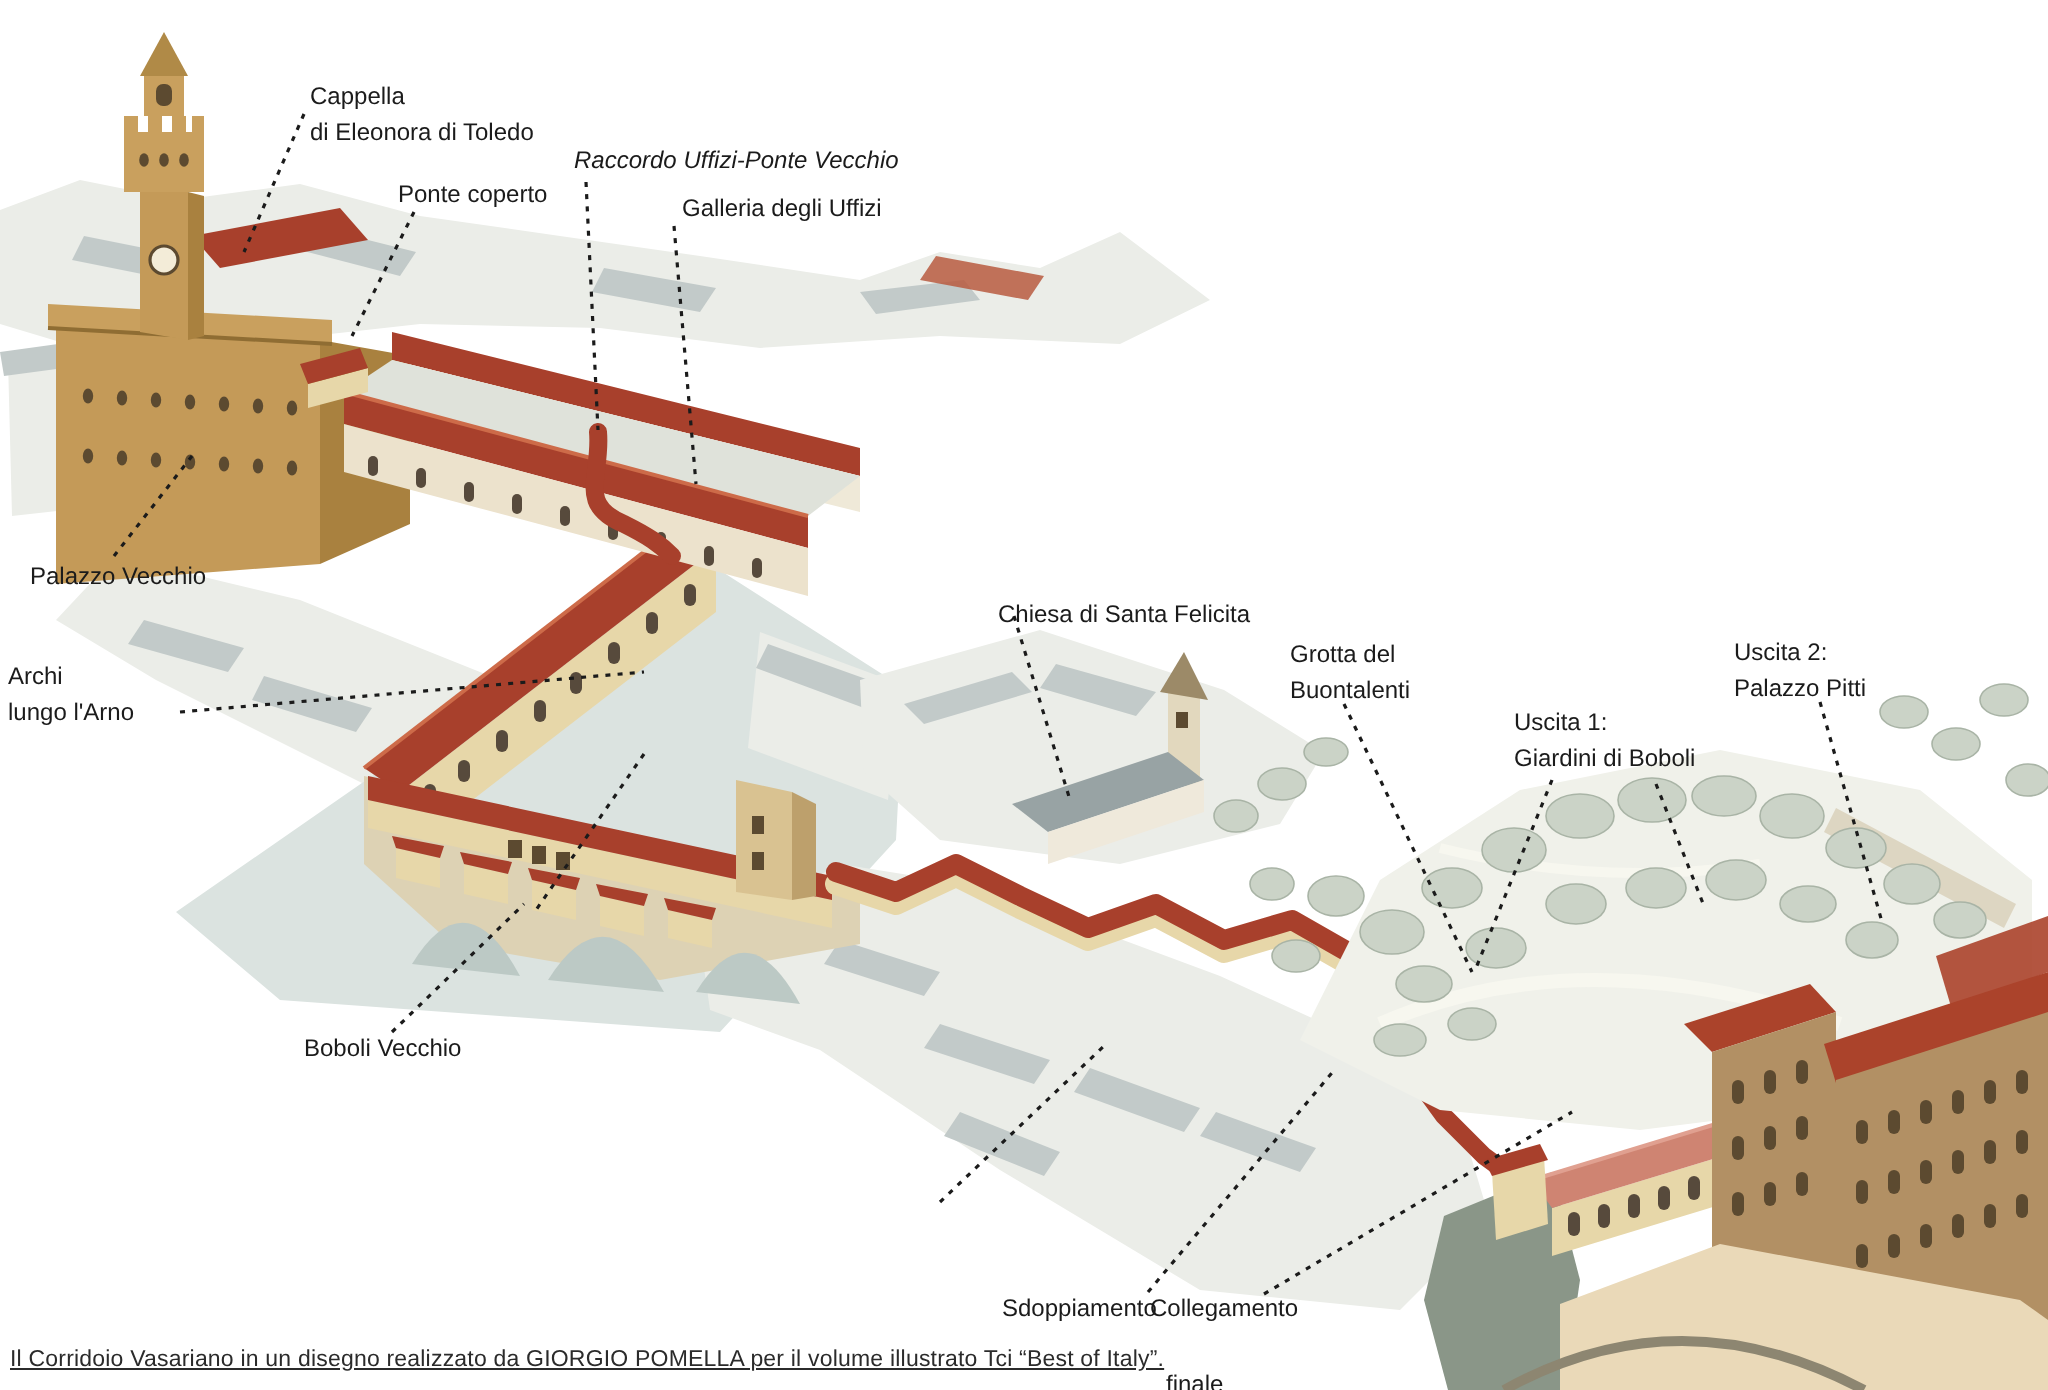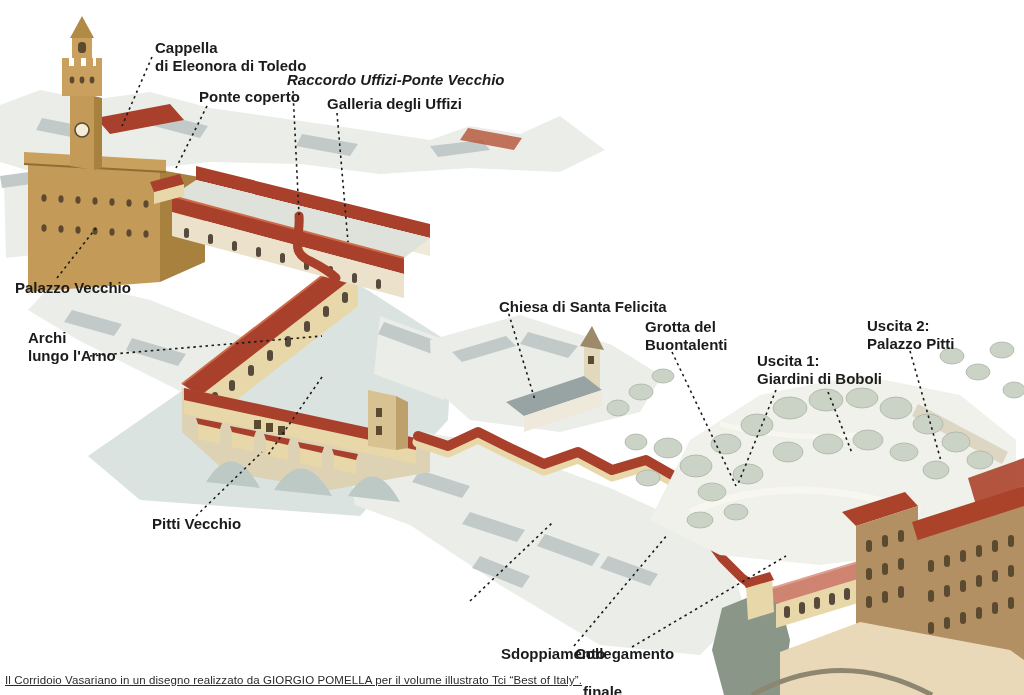--- a/index.html
+++ b/index.html
@@ -1,19 +1,19 @@
 <!DOCTYPE html>
 <html style="--corridor-roof: #a8402c; --corridor-wall: #e7d7a9; --river: #dbe3e0; --palazzo-vecchio-ochre: #c49a58; --pitti-stone: #b29064; --pitti-roof: #ab432b; --boboli-trees: #cbd3c7; --label-ink: #1b1b1b;"><head>
 <meta charset="utf-8">
 <style>
   html,body{margin:0;padding:0;background:#fff;}
   .stage{position:relative;width:1024px;height:695px;background:#ffffff;overflow:hidden;
          font-family:"Liberation Sans", sans-serif;}
   .stage svg{position:absolute;left:0;top:0;}
-  .lbl{position:absolute;color:var(--label-ink,#1b1b1b);font-size:15px;font-weight:bold;
+  .lbl{position:absolute;color:var(--label-ink,#1b1b1b);font-size:12px;font-weight:normal;
        line-height:18px;white-space:nowrap;z-index:5;}
   .lbl span{display:block;}
   .lbl.italic{font-style:italic;text-align:center;}
   .lbl .indent{padding-left:8px;margin-top:20px;}
   .caption{position:absolute;left:5px;top:674px;font-size:11.5px;font-weight:normal;
            color:#2b2b2b;white-space:nowrap;z-index:5;letter-spacing:.1px;text-decoration:underline;}
   
   .f-red{fill:var(--corridor-roof);}
   .f-wall{fill:var(--corridor-wall);}
   .f-river{fill:var(--river);}
@@ -338,47 +338,47 @@
 <div class="lbl" style="left:155px;top:39px">
   <span>Cappella</span>
   <span>di Eleonora di Toledo</span>
 </div>
 <div class="lbl italic" style="left:287px;top:71px">
   <span>Raccordo Uffizi-Ponte Vecchio</span>
 </div>
 <div class="lbl" style="left:199px;top:88px">
   <span>Ponte coperto</span>
 </div>
-<div class="lbl" style="left:327px;top:95px">
+<div class="lbl" style="left:341px;top:95px">
   <span>Galleria degli Uffizi</span>
 </div>
 <div class="lbl" style="left:15px;top:279px">
   <span>Palazzo Vecchio</span>
 </div>
-<div class="lbl" style="left:28px;top:329px">
+<div class="lbl" style="left:4px;top:329px">
   <span>Archi</span>
   <span>lungo l'Arno</span>
 </div>
 <div class="lbl" style="left:499px;top:298px">
   <span>Chiesa di Santa Felicita</span>
 </div>
 <div class="lbl" style="left:645px;top:318px">
   <span>Grotta del</span>
   <span>Buontalenti</span>
 </div>
 <div class="lbl" style="left:757px;top:352px">
   <span>Uscita 1:</span>
   <span>Giardini di Boboli</span>
 </div>
 <div class="lbl" style="left:867px;top:317px">
   <span>Uscita 2:</span>
   <span>Palazzo Pitti</span>
 </div>
 <div class="lbl" style="left:152px;top:515px">
-  <span>Pitti Vecchio</span>
+  <span>Boboli Vecchio</span>
 </div>
 <div class="lbl" style="left:501px;top:645px">
   <span>Sdoppiamento</span>
 </div>
 <div class="lbl" style="left:575px;top:645px">
   <span>Collegamento</span>
   <span class="indent">finale</span>
 </div>
 
 <div class="caption">Il Corridoio Vasariano in un disegno realizzato da GIORGIO POMELLA per il volume illustrato Tci “Best of Italy”.</div>

